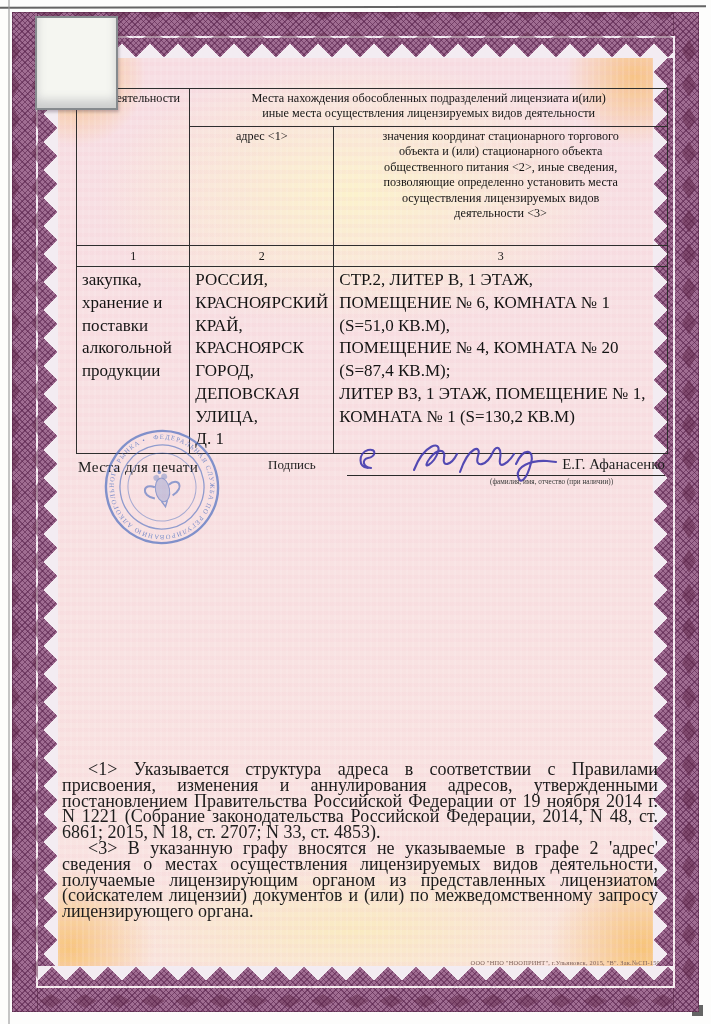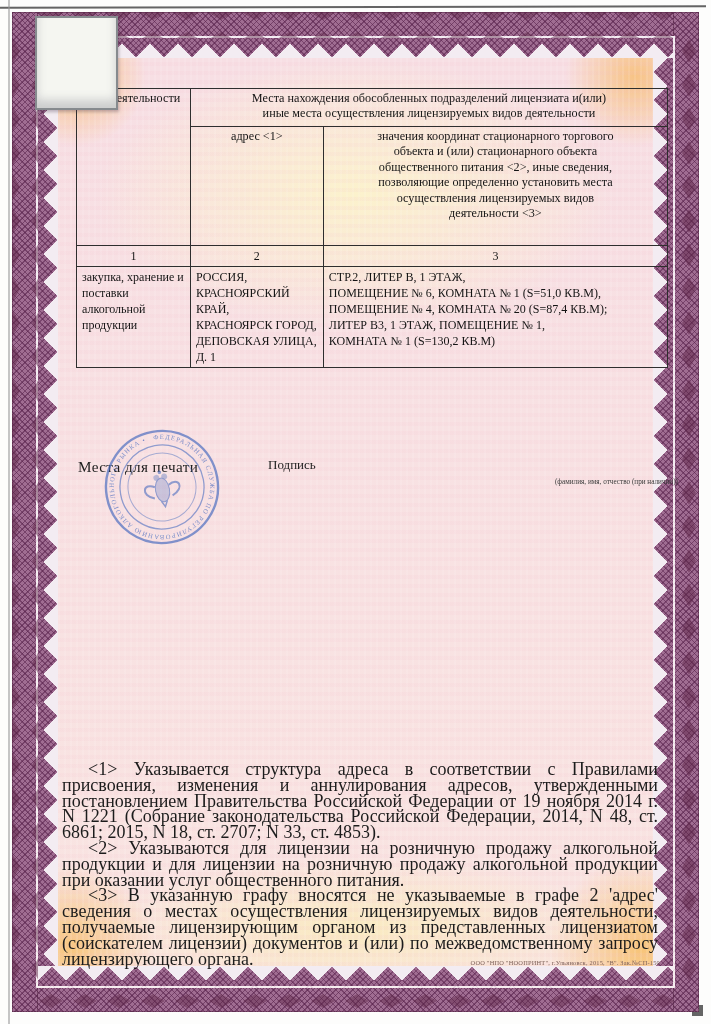--- a/index.html
+++ b/index.html
@@ -79,32 +79,32 @@
     background-color:#f5f6f1;
     border:2px solid #868a8e;box-shadow:inset 0 -8px 10px rgba(100,100,115,.28),1px 2px 3px rgba(80,60,80,.35);}
 
   
   table.lic{position:absolute;left:76px;top:88px;width:592px;border-collapse:collapse;z-index:3;
     font-size:12.2px;line-height:1.26;color:#141414;}
   table.lic td{border:1px solid #2e2e2e;padding:2px 5px;vertical-align:top;}
   td.c{text-align:center;}
   .preline{white-space:pre-line;margin-top:18px;}
   td.nums{height:16px;padding:0 2px;text-align:center;font-size:12px;line-height:16px;vertical-align:middle;}
-  td.data{font-size:12px;line-height:1.34;}
+  td.data{font-size:17px;line-height:1.34;}
   tr.hr1 td{height:33px;}
   tr.hr2 td{height:114px;}
 
   
   .seal-label{position:absolute;left:78px;top:458px;font-size:15.2px;letter-spacing:.4px;z-index:3;}
   .stamp{position:absolute;left:99px;top:424px;z-index:4;opacity:.88;transform:rotate(-10deg);}
   .sig-label{position:absolute;left:268px;top:457px;font-size:13px;z-index:3;}
   .sig-line{position:absolute;left:347px;top:442px;width:318px;height:33px;border-bottom:1.6px solid #2a2a2a;z-index:3;}
   .sig-name{position:absolute;right:0;bottom:2px;font-size:14.8px;white-space:nowrap;}
   .sig-ink{position:absolute;left:5px;top:-6px;z-index:4;}
-  .sig-caption{position:absolute;left:500px;top:478px;width:178px;text-align:right;
+  .sig-caption{position:absolute;left:490px;top:478px;width:178px;text-align:left;
       font-size:7.2px;color:#3a3a3a;z-index:3;}
 
   
   .footnotes{position:absolute;left:62px;top:762px;width:596px;z-index:3;
       font-size:18px;line-height:15.8px;text-align:justify;color:#1c1c1c;}
   .footnotes p{margin:0;text-indent:26px;}
 
   .printer-mark{position:absolute;left:420px;top:959px;width:240px;text-align:right;
       font-size:6.4px;letter-spacing:.2px;color:#7c6058;z-index:3;}
 </style>
@@ -210,23 +210,33 @@
       <path d="M7 -4 C18 -11 23 2 9 7" fill="none" stroke-width="2"></path>
       <circle cx="-4" cy="-13" r="3" fill-opacity=".6" stroke="none"></circle>
       <circle cx="4" cy="-13" r="3" fill-opacity=".6" stroke="none"></circle>
       <circle cx="0" cy="-18" r="1.8" stroke="none"></circle>
       <path d="M-3 11 L0 17 L3 11" fill="none" stroke-width="1.5"></path>
     </g>
   </svg>
 
   <div class="sig-label">Подпись</div>
 
+  <div class="sig-line">
+    <svg class="sig-ink" width="220" height="52" viewBox="0 0 220 52">
+      <g fill="none" stroke="#463daf" stroke-width="2.1" stroke-linecap="round" opacity=".92">
+        <path d="M16 32 C6 32 6 17 16 14 C25 12 24 21 16 22 C10 23 10 31 19 32"></path>
+        <path d="M62 34 C72 8 90 4 86 16 C82 28 68 36 78 22 C85 13 94 12 92 22 C90 31 99 30 105 18"></path>
+        <path d="M108 36 C117 10 130 8 126 20 C122 33 135 30 141 16 C145 8 150 12 148 23 C146 35 157 26 162 18"></path>
+        <path d="M164 28 C172 10 183 14 179 27 C175 43 168 50 166 40 C164 31 178 24 195 25 L204 26"></path>
+      </g>
+    </svg>
+    <span class="sig-name">Е.Г. Афанасенко</span>
+  </div>
   <div class="sig-caption">(фамилия, имя, отчество (при наличии))</div>
 
   <div class="footnotes">
     <p>&lt;1&gt; Указывается структура адреса в соответствии с Правилами присвоения, изменения и аннулирования адресов, утвержденными постановлением Правительства Российской Федерации от 19 ноября 2014 г. N 1221 (Собрание законодательства Российской Федерации, 2014, N 48, ст. 6861; 2015, N 18, ст. 2707; N 33, ст. 4853).</p>
-    <p>&lt;2&gt; Указываются для лицензии на розничную продажу алкогольной продукции и для лицензии на розничную продажу алкогольной продукции при оказании услуг общественного питания.</p>
     <p>&lt;3&gt; В указанную графу вносятся не указываемые в графе 2 'адрес' сведения о местах осуществления лицензируемых видов деятельности, получаемые лицензирующим органом из представленных лицензиатом (соискателем лицензии) документов и (или) по межведомственному запросу лицензирующего органа.</p>
   </div>
 
   <div class="printer-mark">ООО "НПО "НООПРИНТ", г.Ульяновск, 2015, "В".  Зак.№СП-150</div>
 
 </div>
 
 </body></html>

